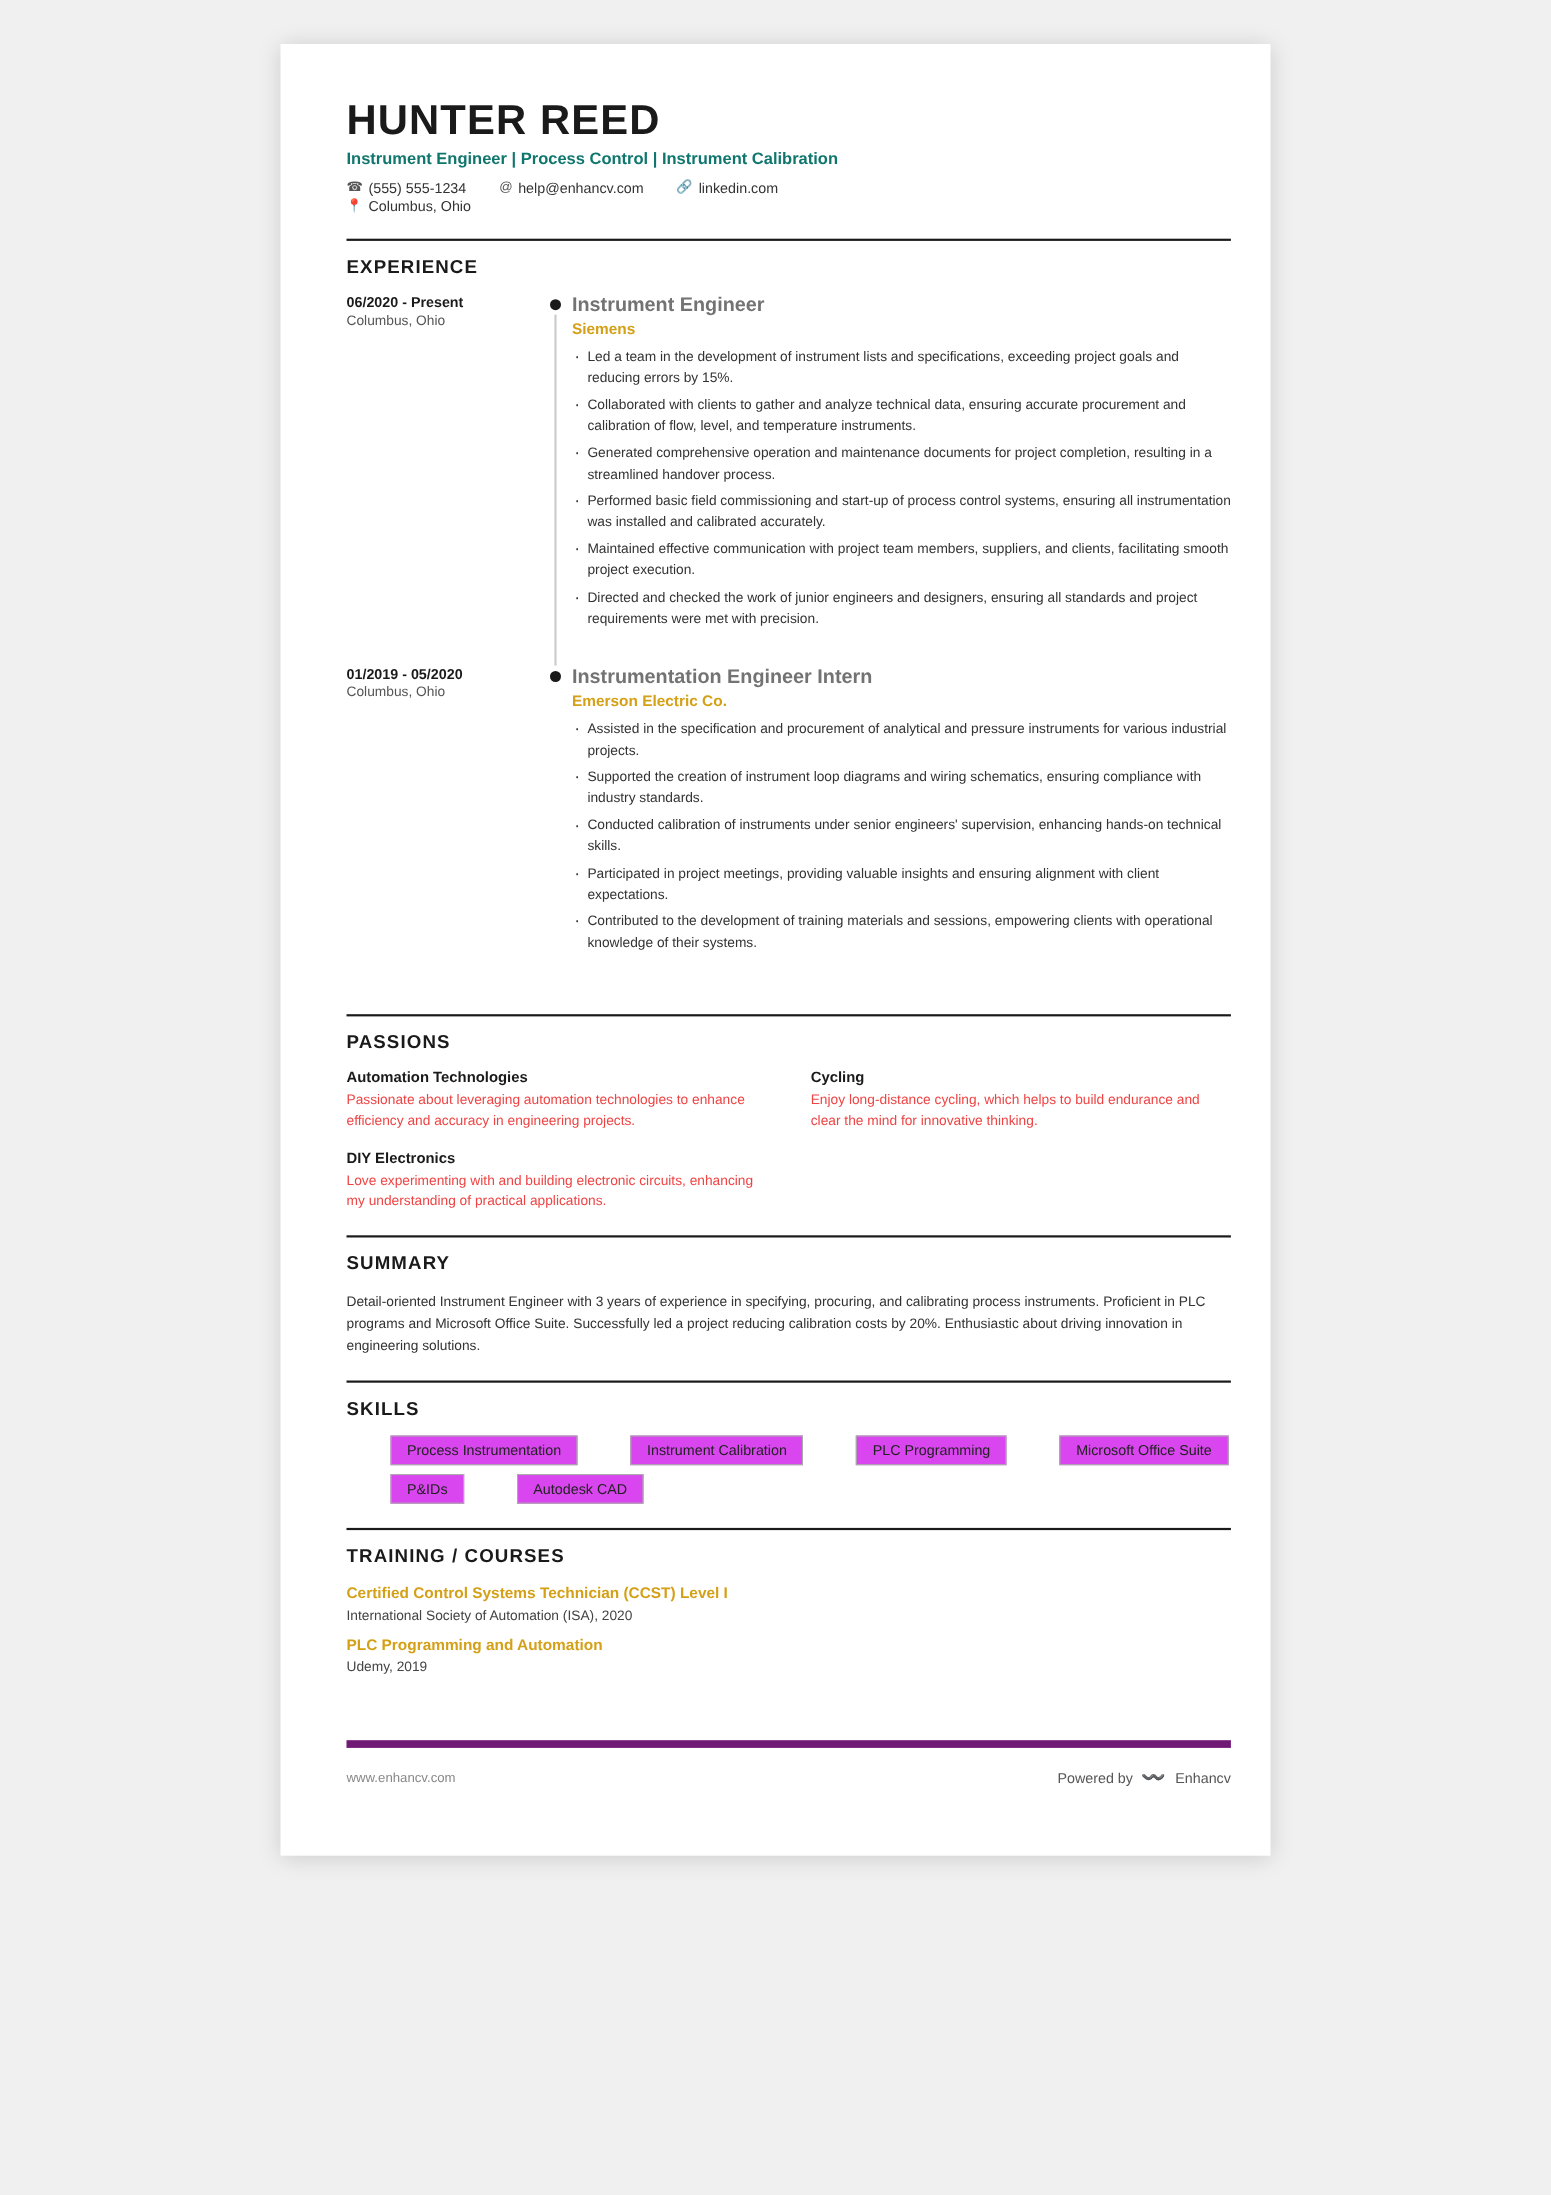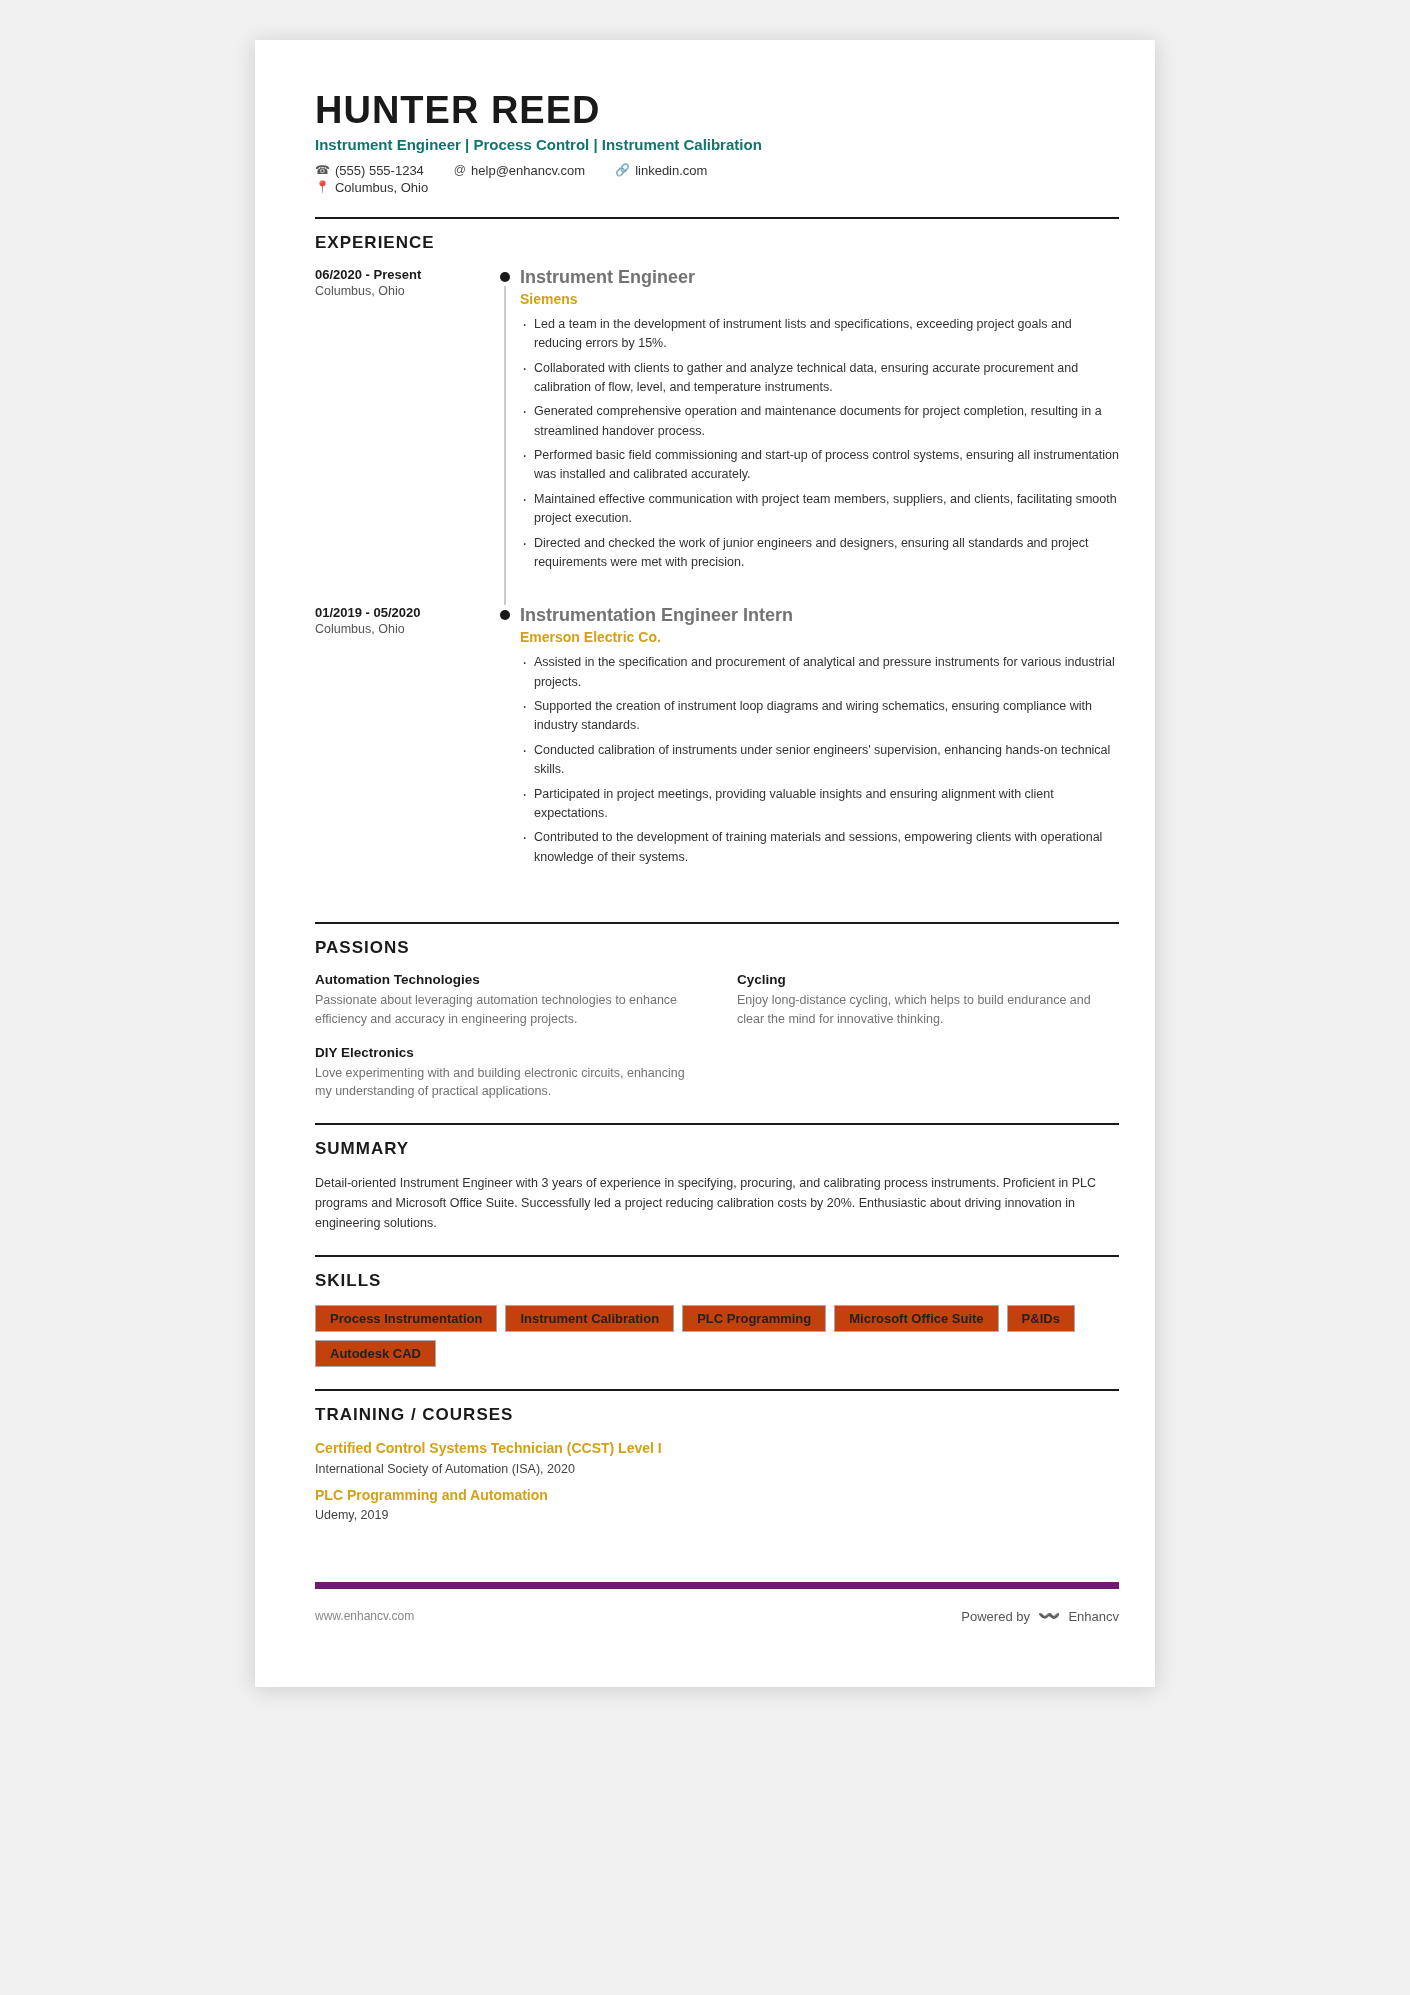--- a/index.html
+++ b/index.html
@@ -149,42 +149,43 @@
       gap: 16px 40px;
     }
     .passion-item-title {
       font-size: 13.5px;
       font-weight: 700;
       color: #1a1a1a;
       margin-bottom: 4px;
     }
     .passion-item-desc {
       font-size: 12.5px;
-      color: #737373;
+      color: #ef4444;
       line-height: 1.5;
     }
     
     .summary-text {
       font-size: 12.5px;
       color: #333;
       line-height: 1.6;
     }
     
     .skills-grid {
       display: flex;
       flex-wrap: wrap;
       gap: 8px;
     }
     .skill-badge {
       border: 1.5px solid #aaa;
       padding: 5px 14px;
       font-size: 13px;
-      font-weight: 700;
+      font-weight: 400;
       color: #222;
-      background: #c2410c;
+      background: #d946ef;
+      margin-left: 40px;
     }
     
     .training-grid {
       display: grid;
       grid-template-columns: 1fr;
       gap: 10px 40px;
     }
     .training-title {
       font-size: 14px;
       font-weight: 700;

